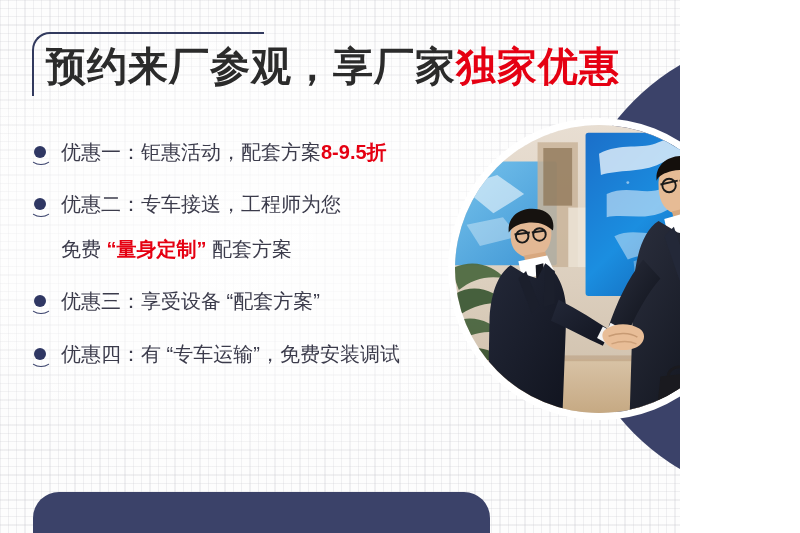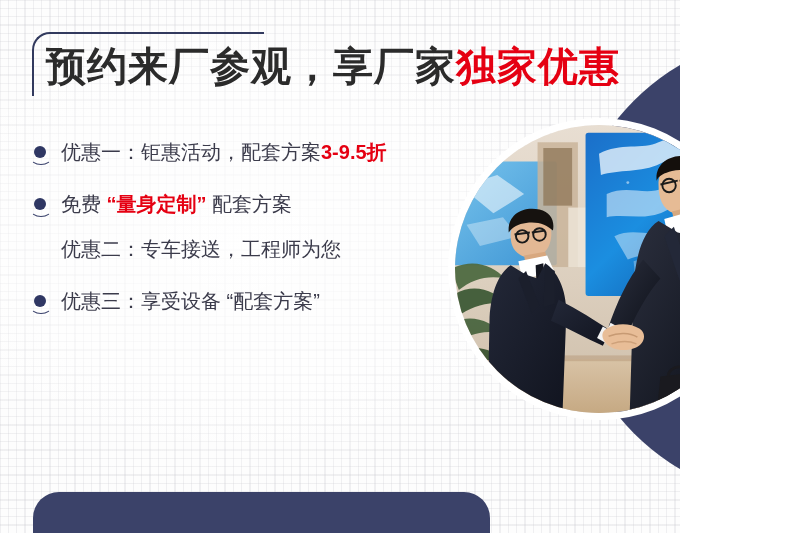--- a/index.html
+++ b/index.html
@@ -115,45 +115,54 @@
   </div>
 
   <div class="bullets">
 
     <div class="bullet-row">
       <span class="bullet-mark">
         <span class="dot"></span>
           <span class="arc"></span>
       </span>
       <span class="bullet-body">
-        <div class="bullet-line"><span>优惠一：钜惠活动，配套方案</span><span class="em-red">3-9.5折</span></div>
+        <div class="bullet-line"><span>优惠一：钜惠活动，配套方案</span><span class="em-red">8-9.5折</span></div>
       </span>
     </div>
 
     <div class="bullet-row">
       <span class="bullet-mark">
         <span class="dot"></span>
           <span class="arc"></span>
       </span>
       <span class="bullet-body">
+        <div class="bullet-line"><span>优惠二：专车接送，工程师为您</span></div>
         <div class="bullet-line"><span>免费 </span><span class="em-red">“量身定制”</span><span> 配套方案</span></div>
-        <div class="bullet-line"><span>优惠二：专车接送，工程师为您</span></div>
       </span>
     </div>
 
     <div class="bullet-row">
       <span class="bullet-mark">
         <span class="dot"></span>
           <span class="arc"></span>
       </span>
       <span class="bullet-body">
         <div class="bullet-line"><span>优惠三：享受设备 “配套方案”</span></div>
       </span>
     </div>
 
+    <div class="bullet-row">
+      <span class="bullet-mark">
+        <span class="dot"></span>
+          <span class="arc"></span>
+      </span>
+      <span class="bullet-body">
+        <div class="bullet-line"><span>优惠四：有 “专车运输”，免费安装调试</span></div>
+      </span>
+    </div>
 
   </div>
 
   <div class="photo-circle">
     <svg viewBox="0 0 300 300" preserveAspectRatio="xMidYMid slice">
       <defs>
         <linearGradient id="wallg" x1="0" y1="0" x2="0" y2="1">
           <stop offset="0%" stop-color="#e8ded2"></stop>
           <stop offset="55%" stop-color="#dccfbe"></stop>
           <stop offset="100%" stop-color="#cdbda8"></stop>

